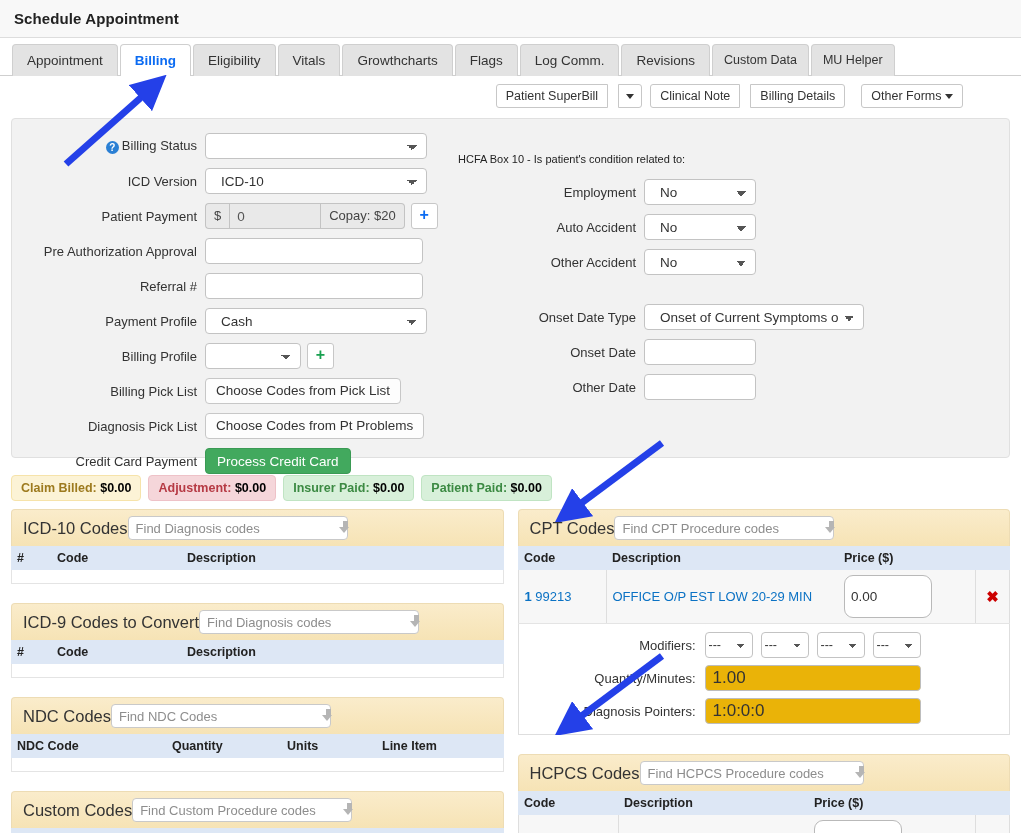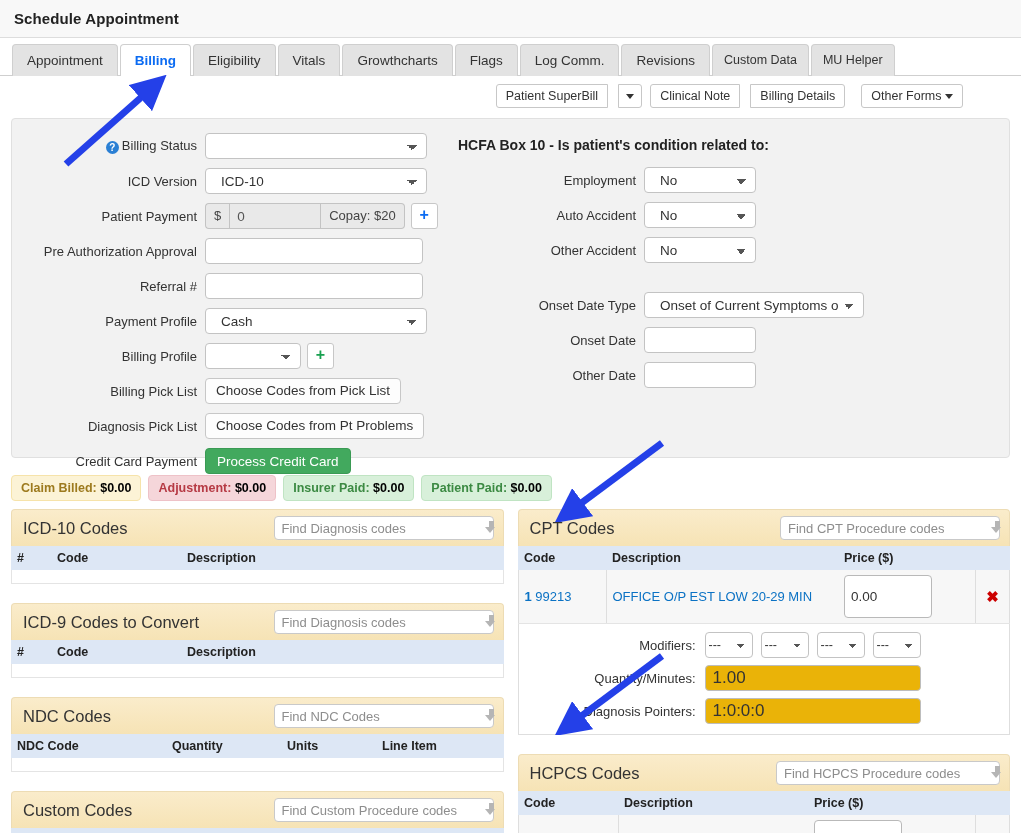--- a/index.html
+++ b/index.html
@@ -230,24 +230,24 @@
     border:1px solid #3a9a54;
     background:#42a95e;
     border-radius:4px;
     font-size:13.5px;
     color:#ffffff;
     cursor:pointer;
     white-space:nowrap;
   }
 
   .hcfa-title {
-    font-size:14px;
-    font-weight:bold;
+    font-size:11px;
+    font-weight:normal;
     color:#222;
-    margin:4px 0 14px 0;
+    margin:20px 0 14px 0;
     padding-left:8px;
   }
   .rlabel {
     width:194px;
     text-align:right;
     padding-right:8px;
     font-size:13px;
     color:#333;
     white-space:nowrap;
   }
@@ -272,21 +272,20 @@
   .badge.ok     { background:#d8f0da; border:1px solid #c0e4c3; color:#3c8a43; }
 
   
   .codecols { display:flex; padding:0 11px; gap:14px; }
   .codecol { flex:1; min-width:0; }
 
   .codepanel { margin-bottom:19px; }
   .cp-head {
     display:flex;
     align-items:center;
-    justify-content:space-between;
     background:linear-gradient(to bottom,#faeccb,#f6e3b5);
     border:1px solid #eddcb4;
     border-bottom:none;
     border-radius:4px 4px 0 0;
     padding:0 9px;
     height:37px;
   }
   .cp-title {
     font-size:16.5px;
     color:#333;
@@ -361,21 +360,21 @@
     border-right:1px solid #e4e4e4;
     border-bottom:1px solid #e4e4e4;
     background:#ffffff;
   }
   .codelink { color:#0b72c4; text-decoration:none; cursor:pointer; }
   .codenum { color:#0b72c4; font-weight:bold; }
   .priceinput {
     width:88px;
     height:43px;
     border:1px solid #b9b9b9;
-    border-radius:4px;
+    border-radius:9px;
     font-size:13.5px;
     padding:0 6px;
     font-family:"Liberation Sans", sans-serif;
     color:#333;
     outline:none;
     background:#fff;
   }
   .delx {
     color:#cc0000;
     font-weight:bold;

